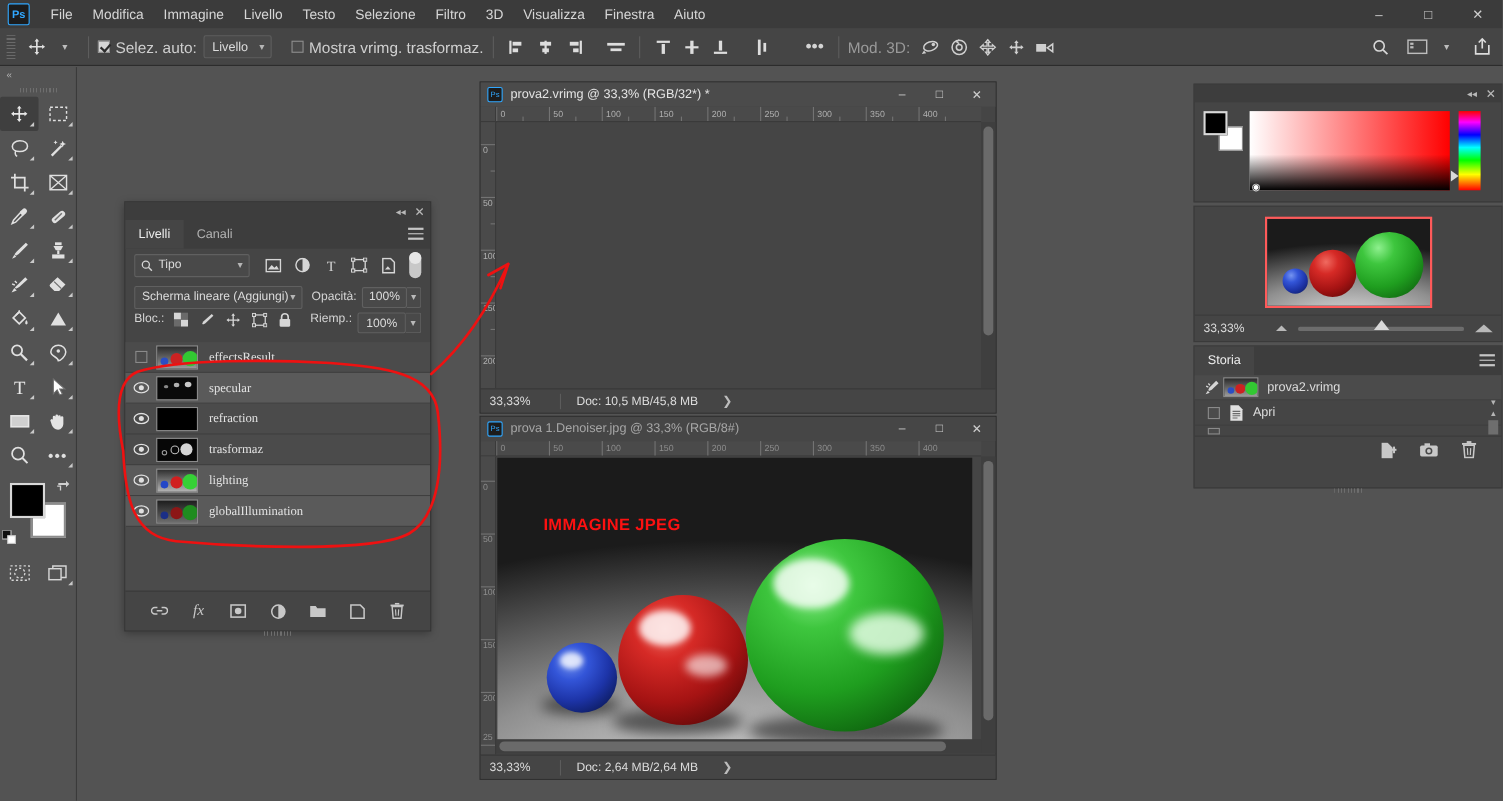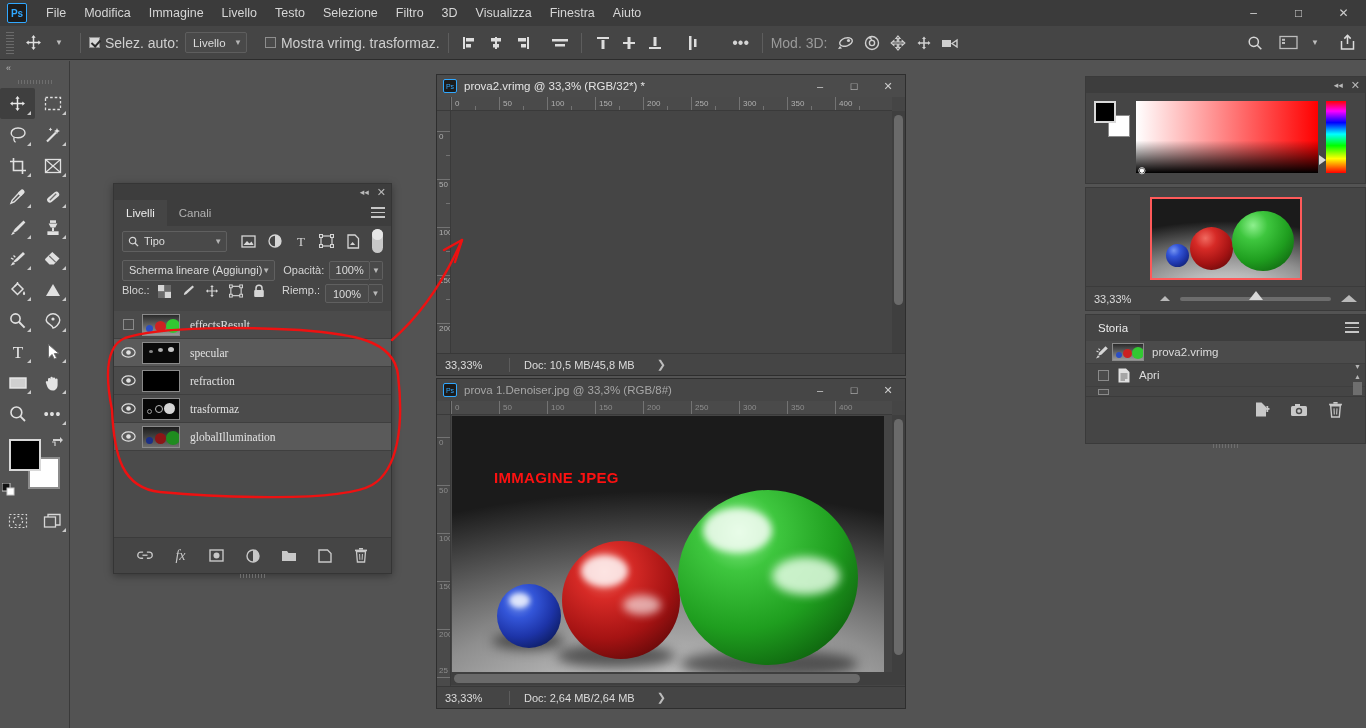--- a/index.html
+++ b/index.html
@@ -700,20 +700,35 @@
         </div>
         <div class="lyr-thumb">
           <div style="position:absolute;inset:0;background:#070707"></div>
           <div style="position:absolute;left:4px;top:10px;width:5px;height:5px;border-radius:50%;border:1px solid #9a9a9a"></div>
           <div style="position:absolute;left:12px;top:6px;width:8px;height:8px;border-radius:50%;border:1px solid #bdbdbd"></div>
           <div style="position:absolute;left:21px;top:4px;width:11px;height:11px;border-radius:50%;background:#d4d4d4"></div>
         </div>
         <div class="lyr-name">trasformaz</div>
       </div>
 
+      <div class="lyr-row selected">
+        <div class="lyr-eye">
+          <svg width="15" height="11" viewBox="0 0 15 11">
+              <ellipse cx="7.5" cy="5.5" rx="6.6" ry="4.6" fill="none" stroke="#e0e0e0" stroke-width="1.2"></ellipse>
+              <circle cx="7.5" cy="5.5" r="2.3" fill="#e0e0e0"></circle>
+            </svg>
+        </div>
+        <div class="lyr-thumb">
+          <div style="position:absolute;inset:0;background:linear-gradient(to bottom,#303030 0%,#7a7a7a 55%,#b5b5b5 100%)"></div>
+          <div style="position:absolute;left:3px;bottom:3px;width:7px;height:7px;border-radius:50%;background:#2447c7"></div>
+          <div style="position:absolute;left:12px;bottom:3px;width:11px;height:11px;border-radius:50%;background:#d02020"></div>
+          <div style="position:absolute;left:23px;bottom:2px;width:14px;height:14px;border-radius:50%;background:#36d036"></div>
+        </div>
+        <div class="lyr-name">lighting</div>
+      </div>
 
       <div class="lyr-row selected">
         <div class="lyr-eye">
           <svg width="15" height="11" viewBox="0 0 15 11">
               <ellipse cx="7.5" cy="5.5" rx="6.6" ry="4.6" fill="none" stroke="#e0e0e0" stroke-width="1.2"></ellipse>
               <circle cx="7.5" cy="5.5" r="2.3" fill="#e0e0e0"></circle>
             </svg>
         </div>
         <div class="lyr-thumb">
           <div style="position:absolute;inset:0;background:linear-gradient(to bottom,#1d1d1d 0%,#4a4a4a 60%,#6e6e6e 100%)"></div>

